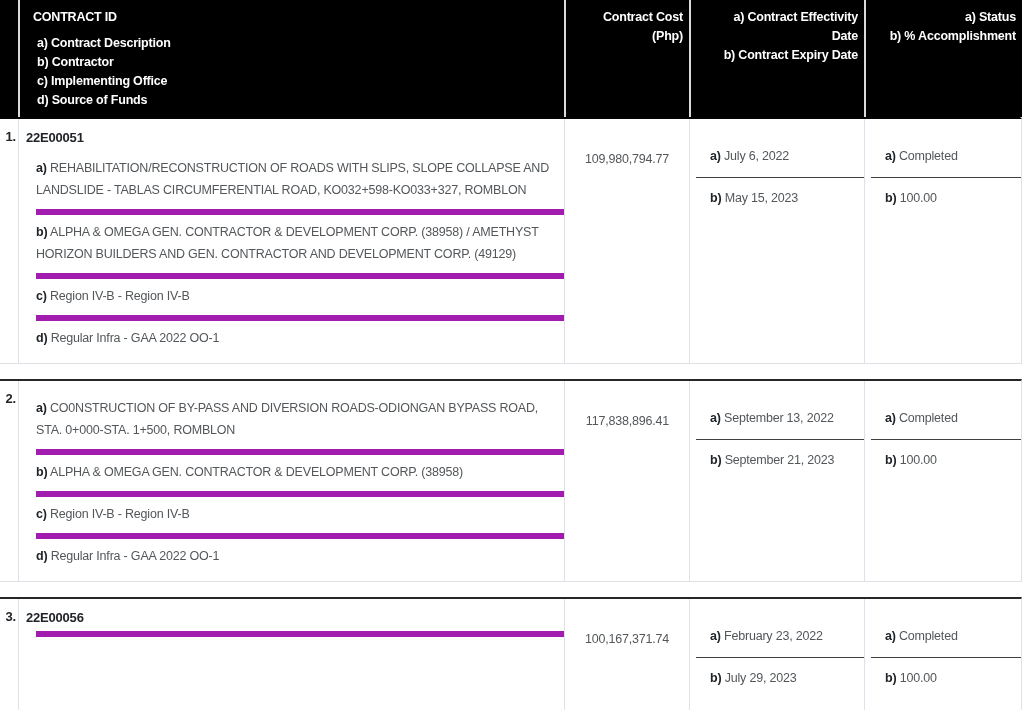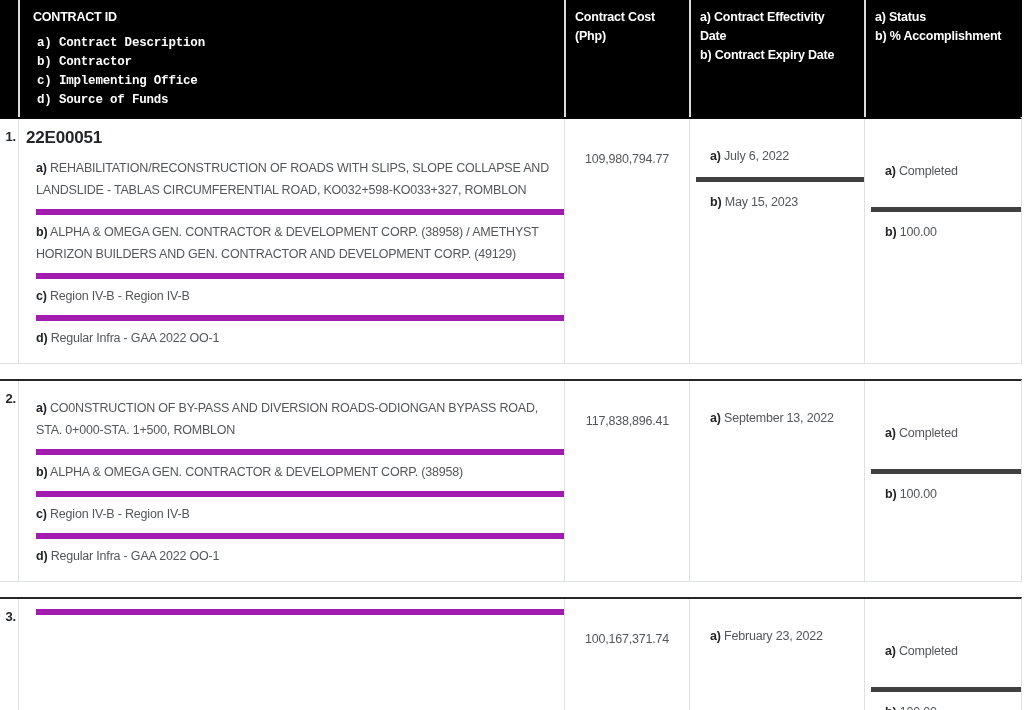--- a/index.html
+++ b/index.html
@@ -11,45 +11,45 @@
   .grid {
     display:grid; width:1022px; box-sizing:border-box;
   }
   
   .thead {
     grid-template-columns:18px 544px 123px 173px 156px; column-gap:2px;
     background:#d9dbdd; border-bottom:2px solid #040404; border-right:2px solid #d9dbdd;
     height:119px;
   }
   .thead .hcell { background:#000; color:#fff; font-weight:bold; box-sizing:border-box; overflow:hidden; }
-  .hc-pad { padding:8px 6px 0 9px; line-height:19px; white-space:pre-line; }
+  .hc-pad { padding:8px 6px 0 9px; line-height:19px; white-space:pre-line;text-align:right; }
   .hc-contract { padding:7px 8px 0 13px; }
   .hc-title { line-height:21px; }
-  .hc-subs { margin-top:6px; margin-left:4px; line-height:19px; white-space:pre-line;font-family:Liberation Mono, monospace; }
+  .hc-subs { margin-top:6px; margin-left:4px; line-height:19px; white-space:pre-line; }
   
   .rblock {
     grid-template-columns:18px 545px 124px 174px 156px; column-gap:1px;
     background:#dee2e6; border-right:1px solid #dee2e6; border-bottom:1px solid #dee2e6;
   }
   .rblock.dark-top { border-top:2px solid #272727; margin-top:15px; }
   .cell { background:#fff; box-sizing:border-box; overflow:hidden; }
   .num-cell { text-align:right; padding:10px 2px 0 0; font-weight:bold; color:#212529; font-size:13px; }
   .contract-cell { padding:7px 0 6px 7px; }
-  .cid { font-weight:bold; color:#212529; font-size:17px; line-height:20px; padding-top:2px; }
+  .cid { font-weight:bold; color:#212529; font-size:13px; line-height:20px; padding-top:2px; }
   .subs { margin-left:10px; margin-top:3px; }
   .sub { padding:6px 12px 8px 0; line-height:22px; border-top:6px solid #a21caf; }
   .sub.first { border-top:none; }
   .lbl { font-weight:bold; color:#212529; }
   .ml { white-space:pre-line; }
   .cost-cell { text-align:right; padding:33px 20px 0 0; }
   .dates-cell { padding:27px 0 0 6px; }
   .status-cell { padding:27px 0 0 6px; }
   .ditem { padding:0 8px 11px 14px; line-height:20px; }
-  .ditem.second { border-top:5px solid #404040; padding:10px 8px 0 14px; }
-  .status-cell .ditem { padding-right:0;margin-top:15px; }
+  .ditem.second { border-top:1px solid #404040; padding:10px 8px 0 14px; }
+  .status-cell .ditem { padding-right:0; }
   .rb1 { min-height:196px; }
   .rb2 { min-height:177px; }
   .rb3 { min-height:186px; }
 </style>
 </head>
 <body>
 
 <div class="page">
 
   <div class="grid thead">
@@ -101,38 +101,41 @@
         <div class="sub first"><span class="lbl">a)</span> <span class="ml">CO0NSTRUCTION OF BY-PASS AND DIVERSION ROADS-ODIONGAN BYPASS ROAD,
 STA. 0+000-STA. 1+500, ROMBLON</span></div>
         <div class="sub"><span class="lbl">b)</span> <span class="ml">ALPHA &amp; OMEGA GEN. CONTRACTOR &amp; DEVELOPMENT CORP. (38958)</span></div>
         <div class="sub"><span class="lbl">c)</span> <span>Region IV-B - Region IV-B</span></div>
         <div class="sub"><span class="lbl">d)</span> <span>Regular Infra - GAA 2022 OO-1</span></div>
       </div>
     </div>
     <div class="cell cost-cell">117,838,896.41</div>
     <div class="cell dates-cell">
       <div class="ditem"><span class="lbl">a)</span> <span>September 13, 2022</span></div>
+      <div class="ditem second"><span class="lbl">b)</span> <span>September 21, 2023</span></div>
     </div>
     <div class="cell status-cell">
       <div class="ditem"><span class="lbl">a)</span> <span>Completed</span></div>
       <div class="ditem second"><span class="lbl">b)</span> <span>100.00</span></div>
     </div>
   </div>
 
   <div class="grid rblock dark-top rb3">
     <div class="cell num-cell">3.</div>
     <div class="cell contract-cell">
+      <div class="cid">22E00056</div>
       <div class="subs">
         <div class="sub"> </div>
 
       </div>
     </div>
     <div class="cell cost-cell">100,167,371.74</div>
     <div class="cell dates-cell">
       <div class="ditem"><span class="lbl">a)</span> <span>February 23, 2022</span></div>
+      <div class="ditem second"><span class="lbl">b)</span> <span>July 29, 2023</span></div>
     </div>
     <div class="cell status-cell">
       <div class="ditem"><span class="lbl">a)</span> <span>Completed</span></div>
       <div class="ditem second"><span class="lbl">b)</span> <span>100.00</span></div>
     </div>
   </div>
 
 </div>
 
 </body></html>

